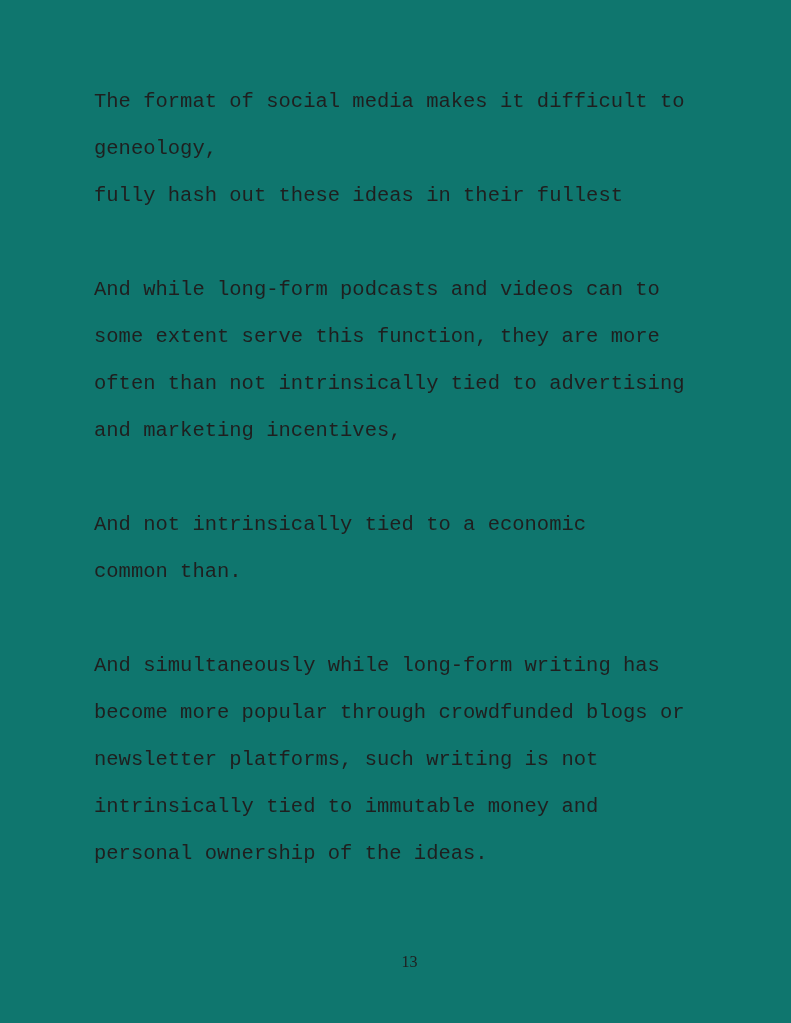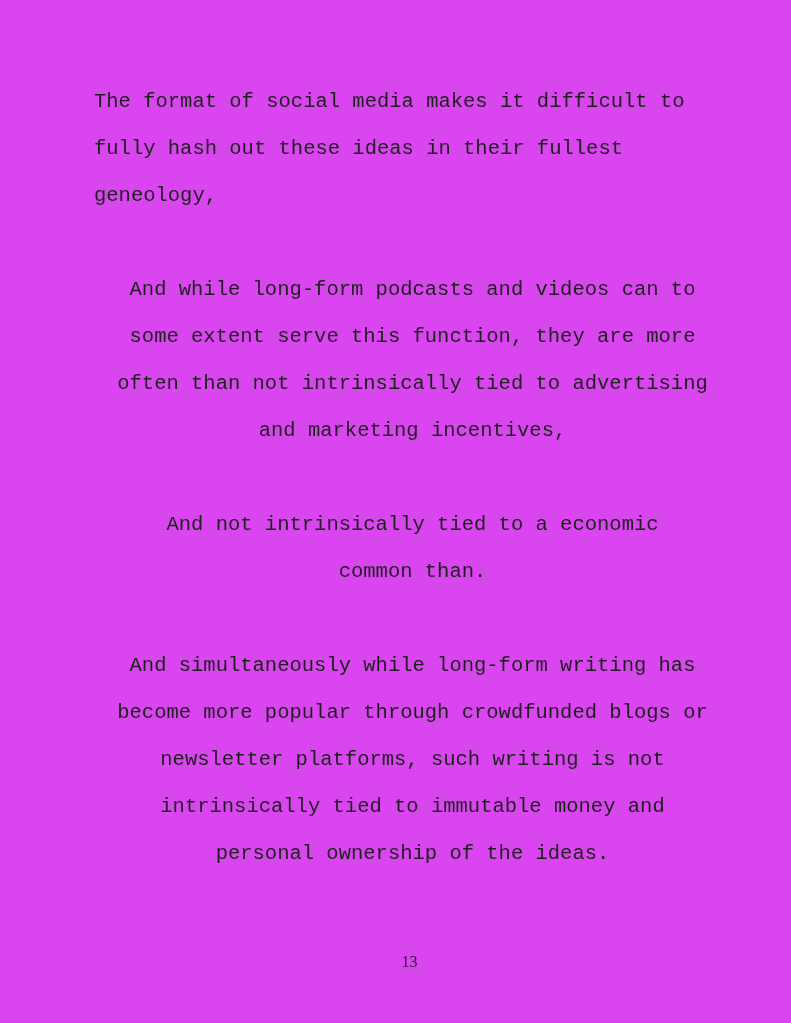--- a/index.html
+++ b/index.html
@@ -12,34 +12,33 @@
     background: #ffffff;
     overflow: hidden;
     position: relative;
   }
   .page {
     position: absolute;
     left: 0;
     top: 0;
     width: 791px;
     height: 1023px;
-    background: #d946ef;
+    background: #0f766e;
   }
   .content {
     position: absolute;
     left: 94px;
     top: 78px;
     right: 60px;
     color: #1f1f1f;
     font-family: "Liberation Mono", "DejaVu Sans Mono", monospace;
     font-size: 20.5px;
   }
   .para + .para {
     margin-top: 47px;
-    text-align: center;
   }
   .line {
     line-height: 47px;
     white-space: pre;
     letter-spacing: 0;
   }
   .footer {
     position: absolute;
     left: 0;
     right: 0;
@@ -54,22 +53,22 @@
 </style>
 </head>
 <body>
 
 <div class="page">
 
   <div class="content">
 
     <div class="para">
       <div class="line">The format of social media makes it difficult to</div>
+      <div class="line">geneology,</div>
       <div class="line">fully hash out these ideas in their fullest</div>
-      <div class="line">geneology,</div>
     </div>
 
     <div class="para">
       <div class="line">And while long-form podcasts and videos can to</div>
       <div class="line">some extent serve this function, they are more</div>
       <div class="line">often than not intrinsically tied to advertising</div>
       <div class="line">and marketing incentives,</div>
     </div>
 
     <div class="para">

